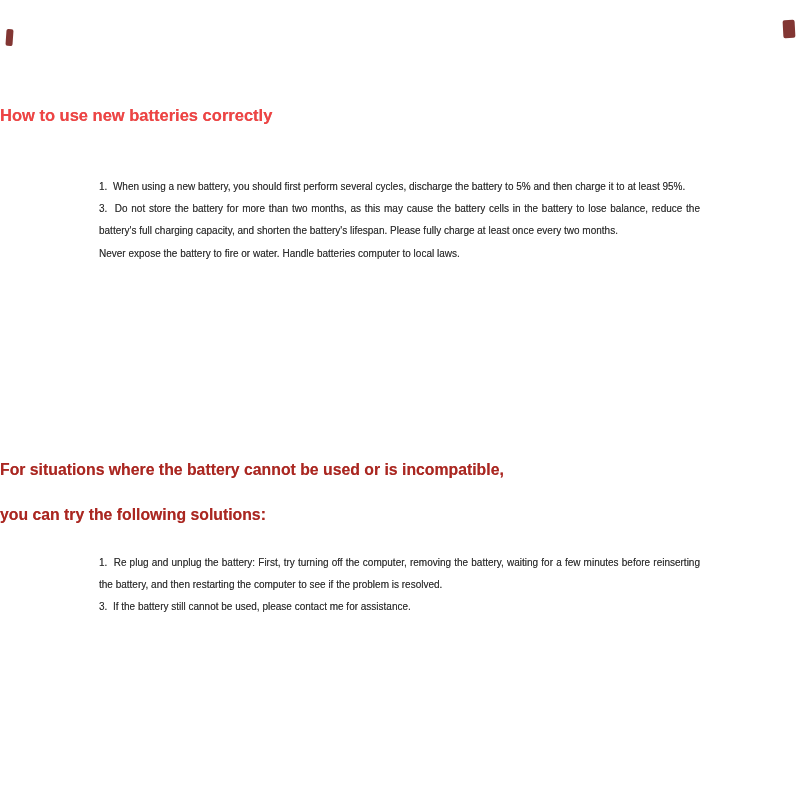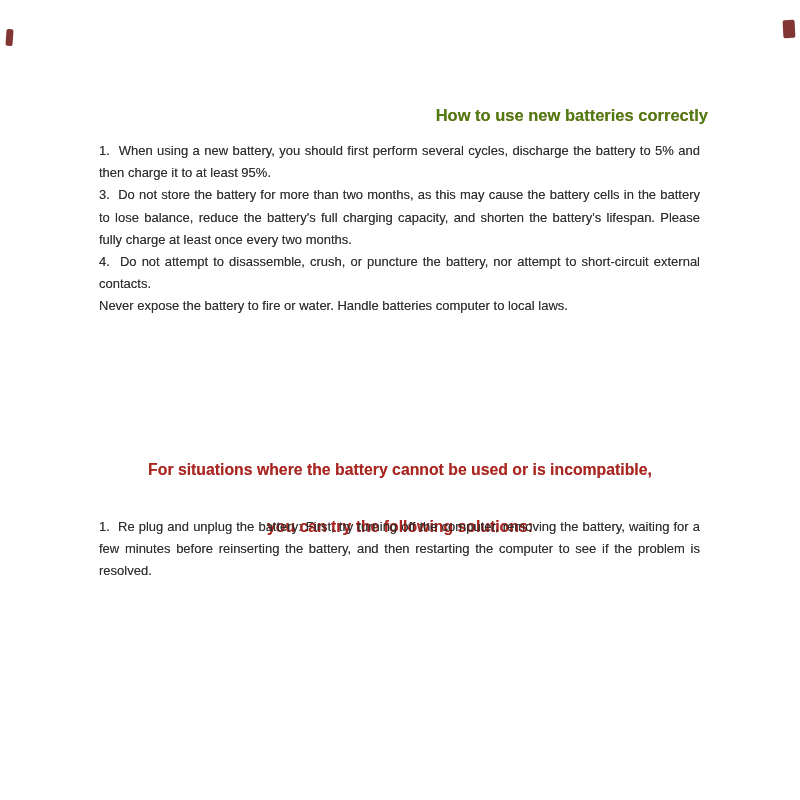--- a/index.html
+++ b/index.html
@@ -13,53 +13,54 @@
     position: relative;
     width: 800px;
     height: 800px;
     background: #ffffff;
   }
   .main-title {
     position: absolute;
     top: 106px;
     left: 0;
     width: 708px;
-    text-align: right;
+    text-align: left;
     font-size: 16.5px;
     font-weight: 700;
-    color: #4d7c0f;
+    color: #ef4444;
     text-shadow: 0 0 0.5px rgba(179, 37, 33, 0.55);
   }
   .body-block {
     position: absolute;
     left: 99px;
     width: 601px;
-    font-size: 13px;
+    font-size: 10px;
     line-height: 22.2px;
     color: #2e2e2e;
     text-shadow: 0 0 0.45px rgba(46, 46, 46, 0.55);
+    margin-top: 36px;
   }
   .body-block p {
     margin: 0;
     text-align: justify;
   }
   .section1-body { top: 140px; }
   .section2-body { top: 516px; }
   .sub-title {
     position: absolute;
     left: 0;
     width: 800px;
-    text-align: center;
+    text-align: left;
     font-size: 15.8px;
     font-weight: 700;
     color: #aa2721;
     text-shadow: 0 0 0.5px rgba(170, 39, 33, 0.55);
   }
   .sub-title-line1 { top: 461px; }
-  .sub-title-line2 { top: 506px; margin-top: 12px; }
+  .sub-title-line2 { top: 506px; }
   .corner-mark {
     position: absolute;
     background: #74201d;
     border-radius: 2px;
     opacity: 0.9;
   }
   .corner-mark-left {
     left: 6px; top: 29px; width: 7px; height: 17px;
     transform: rotate(4deg);
   }
@@ -74,25 +75,25 @@
 <div class="page">
 
   <div class="corner-mark corner-mark-left"></div>
   <div class="corner-mark corner-mark-right"></div>
 
   <h1 class="main-title">How to use new batteries correctly</h1>
 
   <div class="body-block section1-body">
     <p>1.&nbsp; When using a new battery, you should first perform several cycles, discharge the battery to 5% and then charge it to at least 95%.</p>
     <p>3.&nbsp; Do not store the battery for more than two months, as this may cause the battery cells in the battery to lose balance, reduce the battery's full charging capacity, and shorten the battery's lifespan. Please fully charge at least once every two months.</p>
-    <p>4.&nbsp; Do not attempt to disassemble, crush, or puncture the battery, nor attempt to short-circuit external contacts.</p>
     <p>Never expose the battery to fire or water. Handle batteries computer to local laws.</p>
   </div>
 
   <h2 class="sub-title sub-title-line1">For situations where the battery cannot be used or is incompatible,</h2>
 
   <h2 class="sub-title sub-title-line2">you can try the following solutions:</h2>
 
   <div class="body-block section2-body">
     <p>1.&nbsp; Re plug and unplug the battery: First, try turning off the computer, removing the battery, waiting for a few minutes before reinserting the battery, and then restarting the computer to see if the problem is resolved.</p>
+    <p>3.&nbsp; If the battery still cannot be used, please contact me for assistance.</p>
   </div>
 
 </div>
 
 </body></html>

